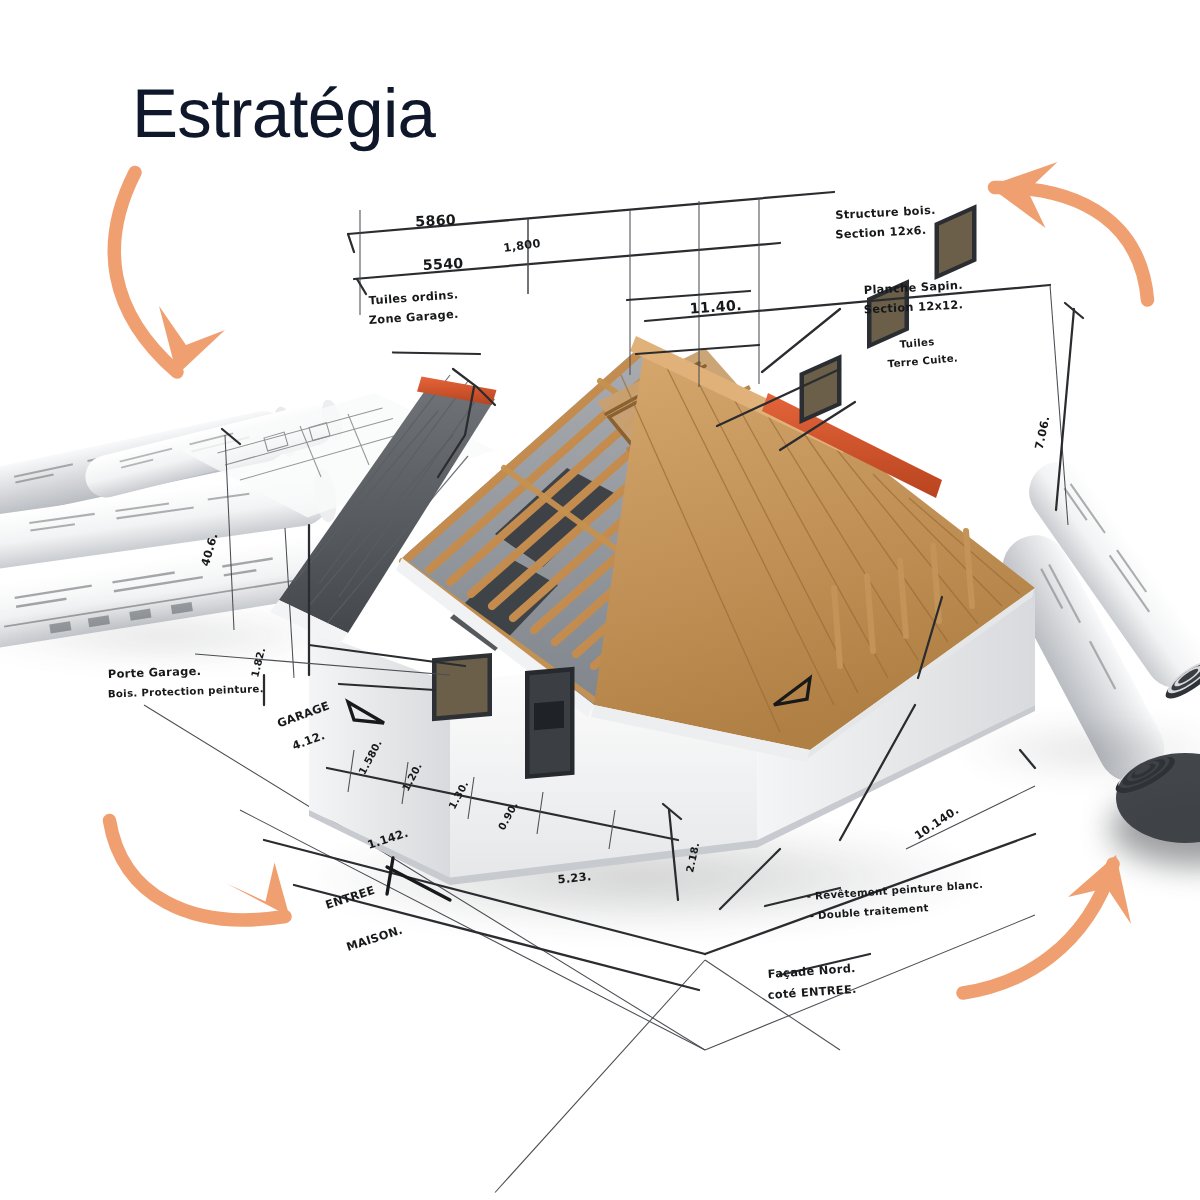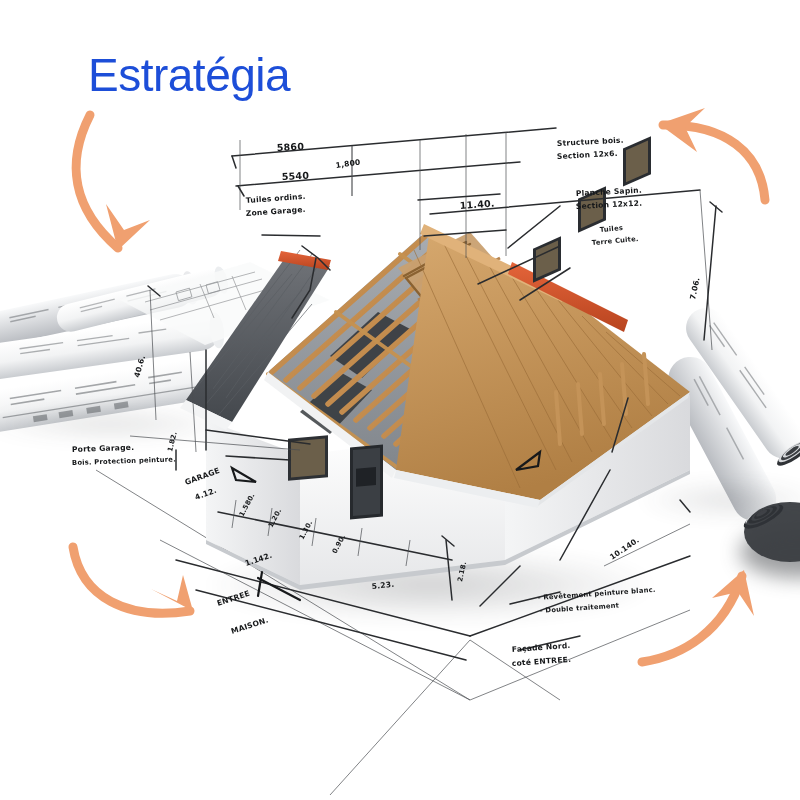--- a/index.html
+++ b/index.html
@@ -6,21 +6,21 @@
   body{
     width:800px;height:800px;overflow:hidden;background:#ffffff;
     font-family:"Liberation Sans", sans-serif;
   }
   .stage{position:relative;width:800px;height:800px;background:#ffffff;overflow:hidden;}
 
   
   .title{
     position:absolute;left:88px;top:52px;
     font-size:46px;line-height:1;letter-spacing:-0.5px;
-    color:#1d4ed8;font-weight:400;
+    color:#0f172a;font-weight:400;
     font-family:"Liberation Sans", sans-serif;
     white-space:nowrap;
   }
 
   
   .arrow{position:absolute;pointer-events:none;}
   .arrow svg{display:block;overflow:visible;}
 
   
   .scene{position:absolute;left:0;top:0;width:800px;height:800px;}

